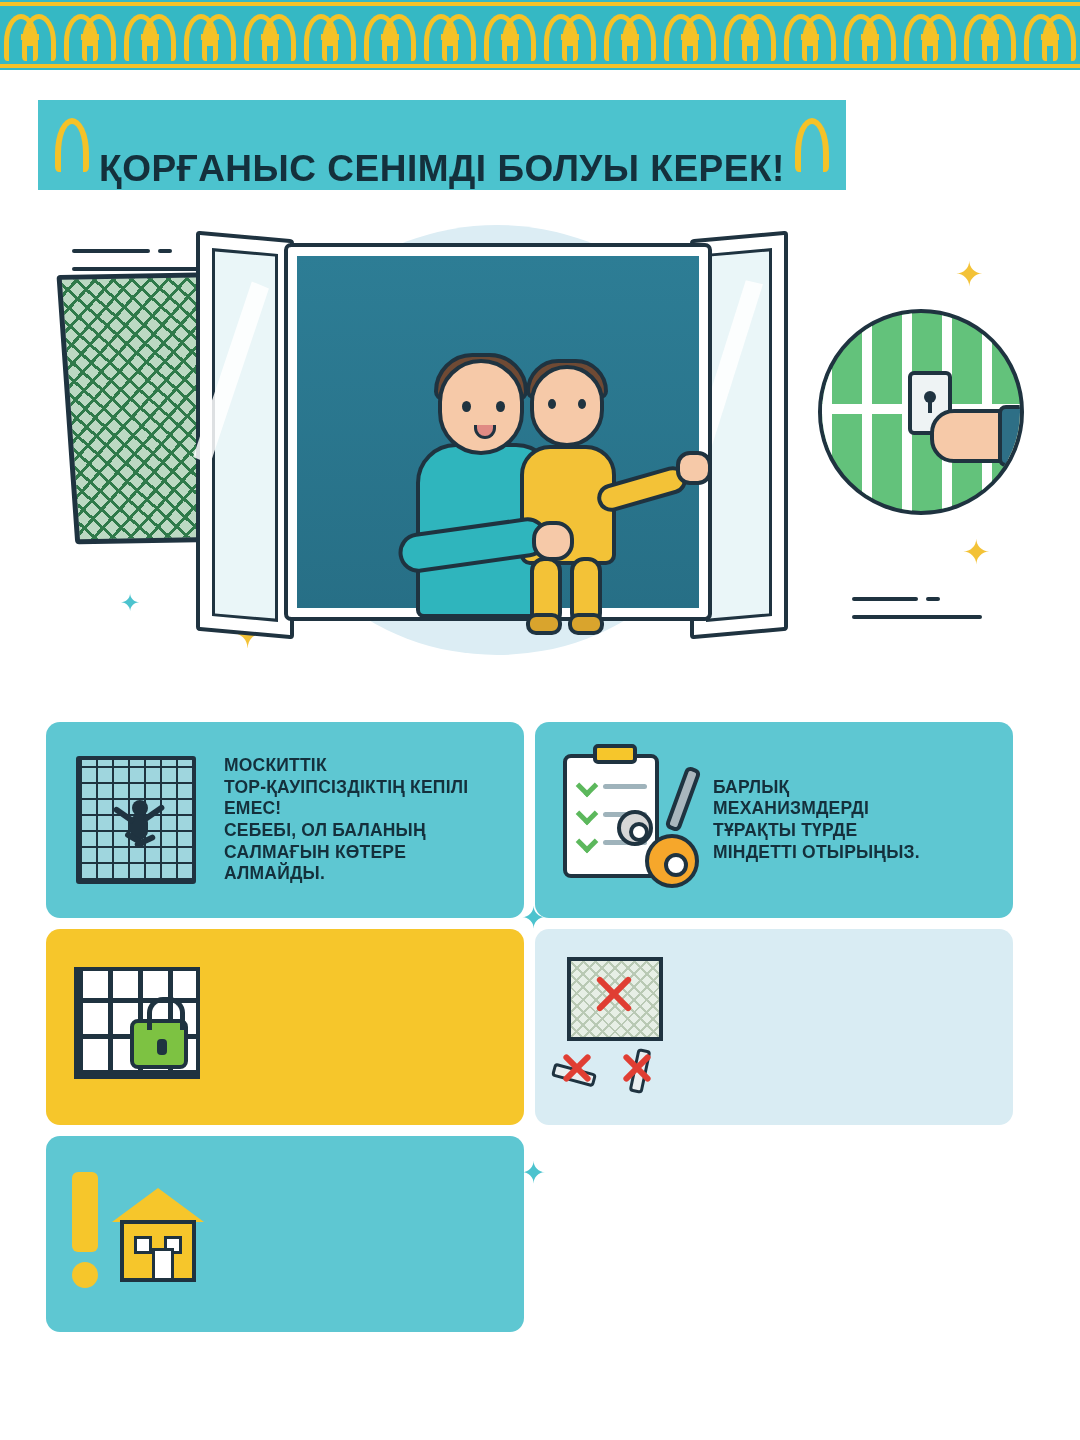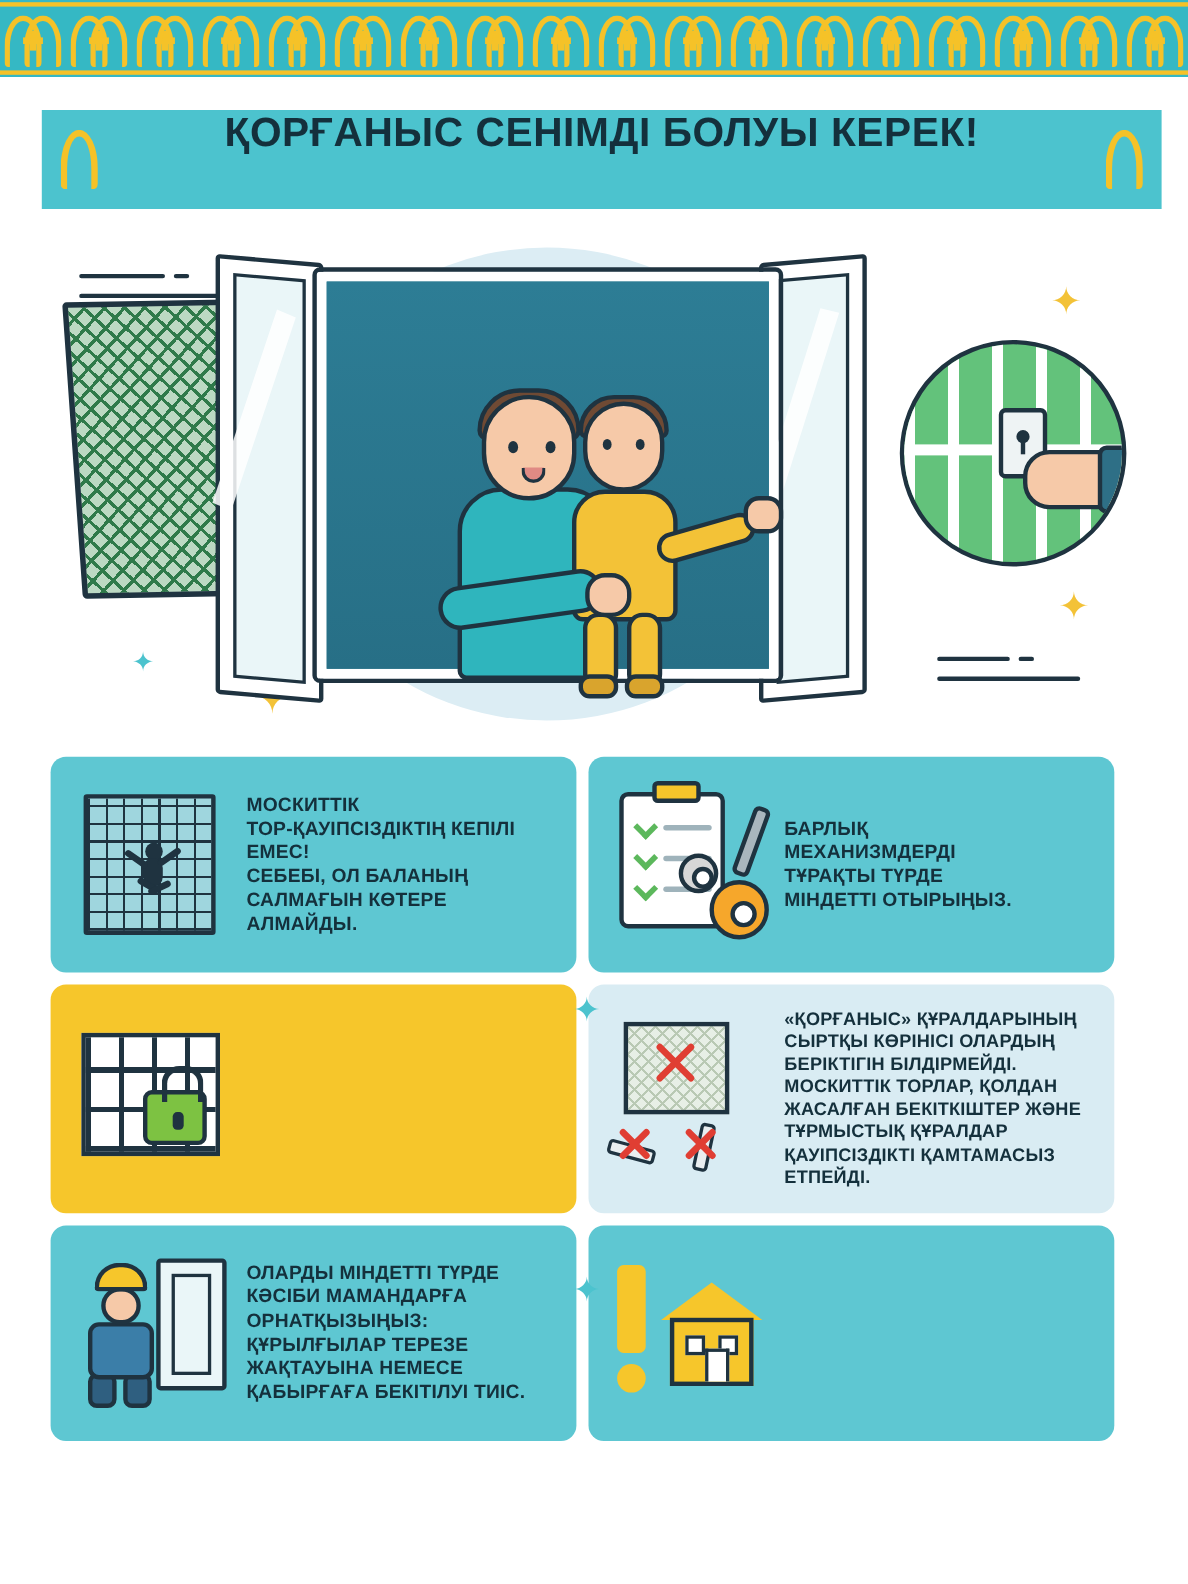--- a/index.html
+++ b/index.html
@@ -66,24 +66,24 @@
   .band-line-top, .band-line-bot {
     position: absolute; left: 0; width: 1080px; height: 4px; background: #f5c228;
   }
   .band-line-top { top: 2px; }
   .band-line-bot { bottom: 2px; }
 
   
   .title-banner {
     position: absolute;
     top: 100px; left: 38px;
-    width: 1018px; height: 90px;
+    width: 808px; height: 90px;
     background: #4cc3ce;
     display: flex;
-    align-items: flex-start;
+    align-items: flex-end;
     justify-content: center;
   }
   .title-banner .side-orn {
     position: absolute; top: 0; width: 68px; height: 90px;
     display: flex; align-items: center; justify-content: center;
   }
   .title-banner .side-orn.left { left: 0; }
   .title-banner .side-orn.right { right: 0; }
   .side-orn .curl {
     width: 34px; height: 54px;
@@ -303,21 +303,21 @@
   }
 
   
   .spark { position: absolute; color: #f3c237; font-size: 34px; line-height: 1; }
   .spark.cyan { color: #4cc3ce; }
   .dash { position: absolute; height: 4px; background: #1f3340; border-radius: 2px; }
 
   
   .cards {
     position: absolute;
-    top: 688px; left: 46px;
+    top: 722px; left: 46px;
     width: 988px;
     display: grid;
     grid-template-columns: 478px 478px;
     grid-gap: 32px 32px;
     gap: 11px;
   }
   .card {
     border-radius: 14px;
     padding: 22px 22px;
     display: flex;
@@ -733,48 +733,22 @@
         <div class="art-screw" style="left:76px; top:92px; transform:rotate(12deg);"></div>
         <div class="xmark" style="left:2px; top:88px;">
             <i style="width:36px"></i>
             <i style="width:36px"></i>
           </div>
         <div class="xmark" style="left:62px; top:88px;">
             <i style="width:36px"></i>
             <i style="width:36px"></i>
           </div>
       </div>
-      <div class="card-text">«ҚОРҒАНЫС» ҚҰРАЛДАРЫНЫҢ
-СЫРТҚЫ КӨРІНІСІ ОЛАРДЫҢ
-БЕРІКТІГІН БІЛДІРМЕЙДІ.
-МОСКИТТІК ТОРЛАР, ҚОЛДАН
-ЖАСАЛҒАН БЕКІТКІШТЕР ЖӘНЕ
-ТҰРМЫСТЫҚ ҚҰРАЛДАР
-ҚАУІПСІЗДІКТІ ҚАМТАМАСЫЗ
-ЕТПЕЙДІ.</div>
-    </div>
-
-    <div class="card teal">
-      <div class="card-art">
-        <div class="art-window-small"></div>
-        <div class="art-worker">
-          <div class="w-leg a"></div>
-            <div class="w-leg b"></div>
-          <div class="w-body"></div>
-          <div class="w-head"></div>
-          <div class="w-helmet"></div>
-        </div>
-      </div>
-      <div class="card-text">ОЛАРДЫ МІНДЕТТІ ТҮРДЕ
-КӘСІБИ МАМАНДАРҒА
-ОРНАТҚЫЗЫҢЫЗ:
-ҚҰРЫЛҒЫЛАР ТЕРЕЗЕ
-ЖАҚТАУЫНА НЕМЕСЕ
-ҚАБЫРҒАҒА БЕКІТІЛУІ ТИІС.</div>
-    </div>
+    </div>
+
 
     <div class="card teal">
       <div class="card-art">
         <div class="art-excl"></div>
         <div class="art-excl-dot"></div>
         <div class="art-house">
           <div class="roof"></div>
           <div class="walls">
             <div class="win a"></div>
               <div class="win b"></div>

